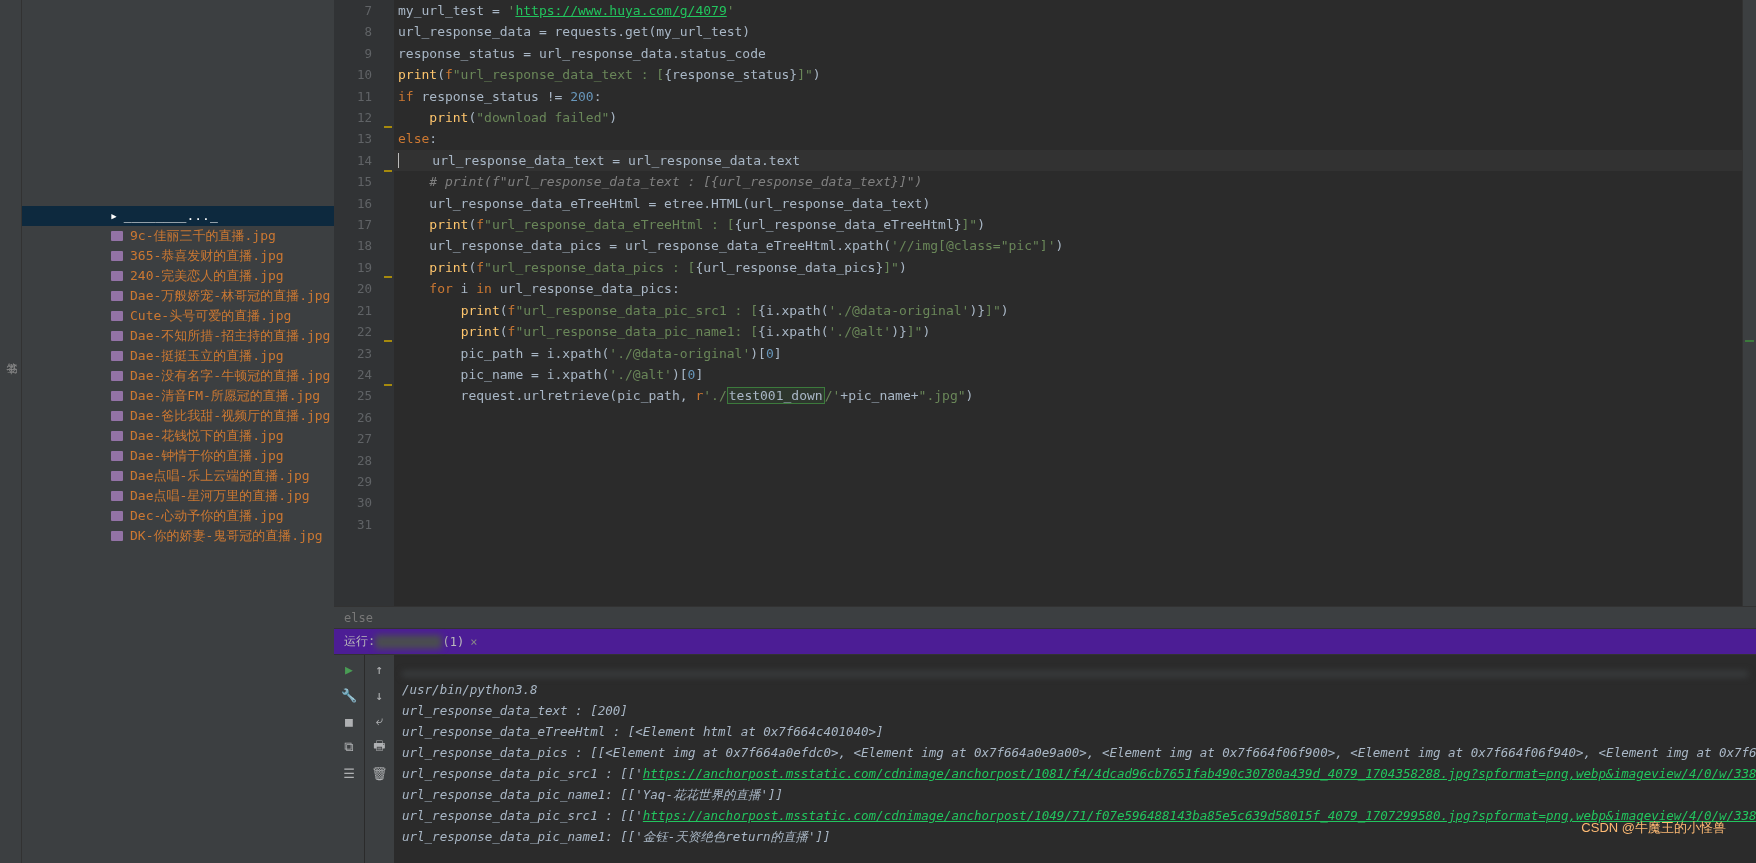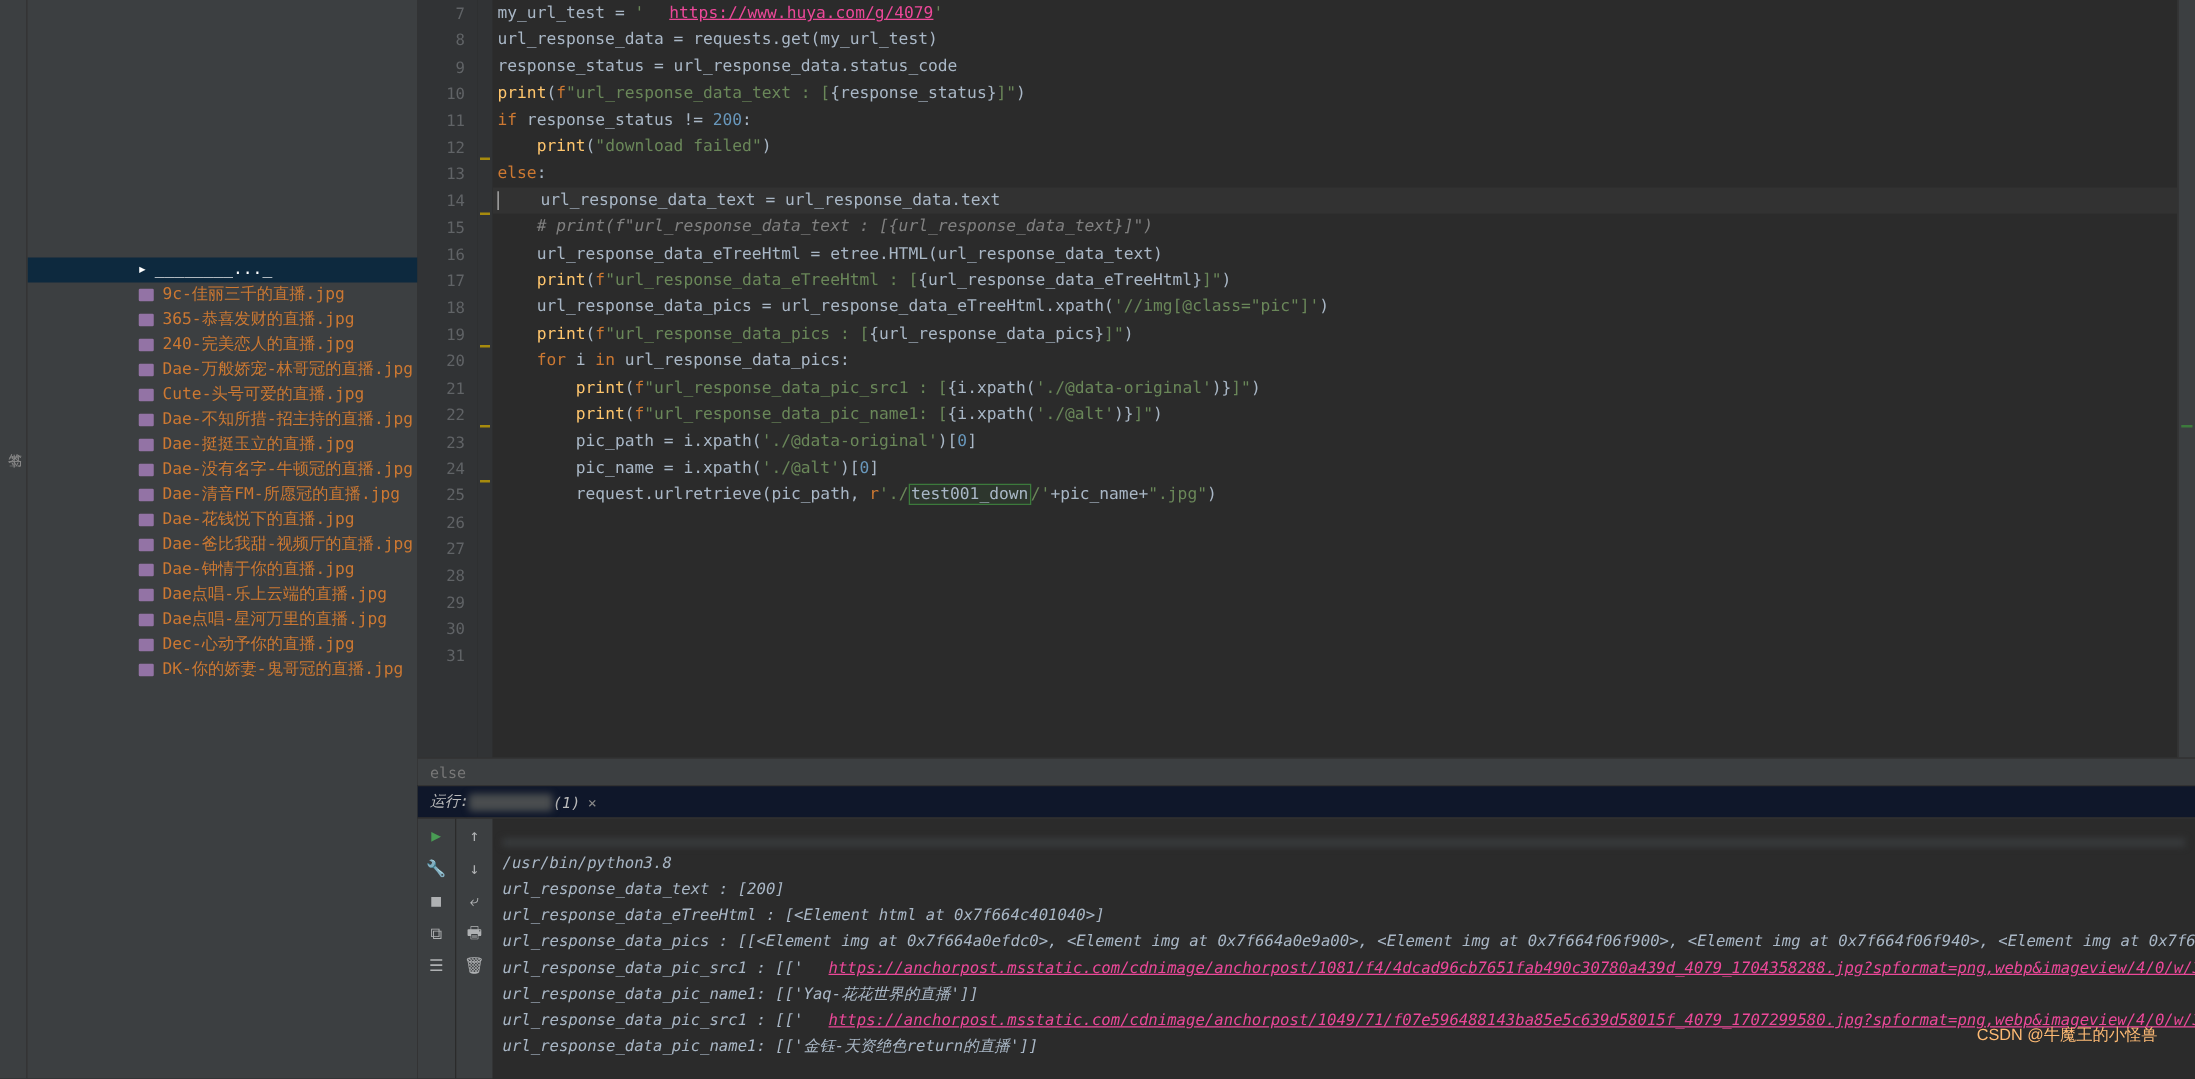--- a/index.html
+++ b/index.html
@@ -20,26 +20,26 @@
 .fold-dot { position:absolute; left:2px; width:8px; height:2px; background:#a68a0d; }
 .code { flex:1; background:#2b2b2b; white-space:pre; line-height:21.4px; font-size:13px; overflow:hidden; }
 .code .line { padding-left:4px; }
 .hl-line { background:#323232; }
 .caret { border-left:1px solid #bbb; padding-left:2px; }
 .k { color:#cc7832; }
 .s { color:#6a8759; }
 .n { color:#6897bb; }
 .c { color:#808080; font-style:italic; }
 .fn { color:#ffc66d; }
-.url { color:#ec4899; text-decoration:underline;margin-left:20px; }
+.url { color:#22c55e; text-decoration:underline; }
 .box-sel { border:1px solid #3c7a3c; padding:0 1px; background:rgba(60,122,60,0.15); }
 .right-minimap { width:14px; background:#3c3f41; border-left:1px solid #323232; position:relative; }
 .minimark { position:absolute; left:2px; right:2px; height:2px; background:#3c7a3c; }
 .breadcrumb-bar { height:22px; background:#3c3f41; border-top:1px solid #323232; display:flex; align-items:center; padding:0 10px; color:#787878; font-size:12px; }
-.run-bar { height:26px; background:#0f172a; border-top:1px solid #323232; display:flex; align-items:center; padding:0 10px; color:#bbb; font-size:12px;font-style:italic; }
+.run-bar { height:26px; background:#4c1d95; border-top:1px solid #323232; display:flex; align-items:center; padding:0 10px; color:#bbb; font-size:12px; }
 .run-label { color:#bbb; }
 .close-x { margin-left:6px; color:#888; cursor:pointer; }
 .console-wrap { flex:0 0 190px; display:flex; border-top:1px solid #323232; background:#2b2b2b; }
 .console-tools { width:30px; background:#3c3f41; display:flex; flex-direction:column; align-items:center; padding-top:6px; gap:10px; }
 .console-tools2 { width:30px; background:#3c3f41; display:flex; flex-direction:column; align-items:center; padding-top:6px; gap:10px; border-left:1px solid #2b2b2b; }
 .console { flex:1; padding:16px 8px; font-size:12.5px; line-height:21px; white-space:nowrap; overflow:hidden; color:#a9b7c6;font-style:italic; }
 .icon-btn { width:16px; height:16px; display:flex; align-items:center; justify-content:center; color:#afb1b3; cursor:pointer; }
 .play { color:#499c54; }
 .watermark { position:fixed; right:30px; bottom:26px; color:#fdba74; font-size:13px; font-family:Liberation Sans, sans-serif; pointer-events:none; }
 .vert-text { writing-mode:vertical-rl; font-size:11px; color:#888; margin-top:350px; }
@@ -113,27 +113,27 @@
           <div class="item">
             <span class="file-icon"><svg viewBox="0 0 14 14" width="14" height="14">
                 <rect x="1" y="2" width="12" height="10" fill="#9373a5" rx="1"></rect>
               </svg></span>
             <span class="jpg">Dae-清音FM-所愿冠的直播.jpg</span>
           </div>
           <div class="item">
             <span class="file-icon"><svg viewBox="0 0 14 14" width="14" height="14">
                 <rect x="1" y="2" width="12" height="10" fill="#9373a5" rx="1"></rect>
               </svg></span>
+            <span class="jpg">Dae-爸比我甜-视频厅的直播.jpg</span>
+          </div>
+          <div class="item">
+            <span class="file-icon"><svg viewBox="0 0 14 14" width="14" height="14">
+                <rect x="1" y="2" width="12" height="10" fill="#9373a5" rx="1"></rect>
+              </svg></span>
             <span class="jpg">Dae-花钱悦下的直播.jpg</span>
-          </div>
-          <div class="item">
-            <span class="file-icon"><svg viewBox="0 0 14 14" width="14" height="14">
-                <rect x="1" y="2" width="12" height="10" fill="#9373a5" rx="1"></rect>
-              </svg></span>
-            <span class="jpg">Dae-爸比我甜-视频厅的直播.jpg</span>
           </div>
           <div class="item">
             <span class="file-icon"><svg viewBox="0 0 14 14" width="14" height="14">
                 <rect x="1" y="2" width="12" height="10" fill="#9373a5" rx="1"></rect>
               </svg></span>
             <span class="jpg">Dae-钟情于你的直播.jpg</span>
           </div>
           <div class="item">
             <span class="file-icon"><svg viewBox="0 0 14 14" width="14" height="14">
                 <rect x="1" y="2" width="12" height="10" fill="#9373a5" rx="1"></rect>

